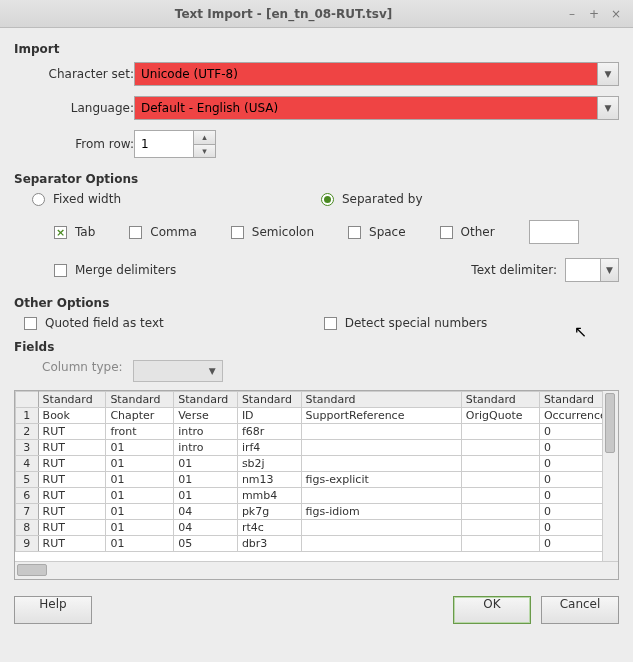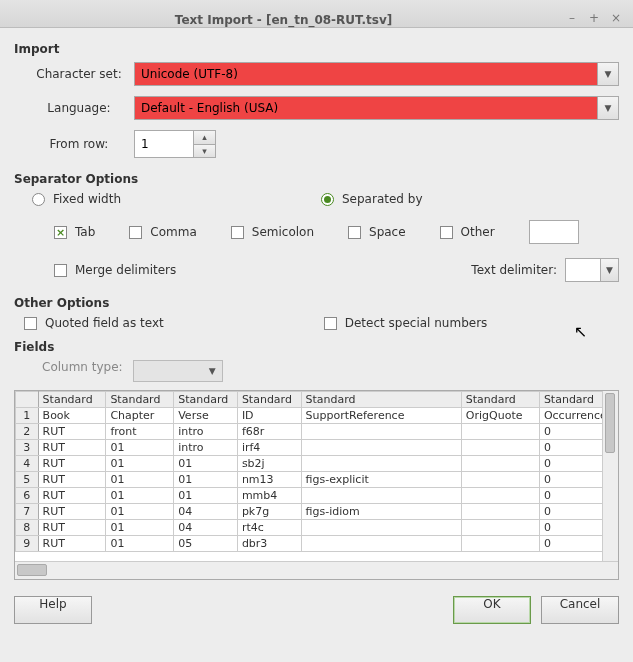--- a/index.html
+++ b/index.html
@@ -1,23 +1,23 @@
 <!DOCTYPE html>
 <html><head>
 <meta charset="utf-8">
 <style>
   * { box-sizing: border-box; font-family: "DejaVu Sans", "Liberation Sans", Arial, sans-serif; font-size: 12px; }
   body { margin: 0; background: #dedede; width: 633px; height: 662px; overflow: hidden; color: #333; }
-  .titlebar { height: 28px; background: linear-gradient(#e4e4e4,#d6d6d6); display: flex; align-items: flex-end; padding: 0 8px; border-bottom: 1px solid #bcbcbc; }
+  .titlebar { height: 28px; background: linear-gradient(#e4e4e4,#d6d6d6); display: flex; align-items: center; padding: 0 8px; border-bottom: 1px solid #bcbcbc; }
   .titlebar .title { flex: 1; text-align: center; font-weight: bold; color: #555; }
   .titlebar .wbtn { width: 18px; height: 18px; margin-left: 4px; color: #777; display:flex; align-items:center; justify-content:center; cursor:default;}
   .content { padding: 10px 14px 20px 14px; background: #ededed; height: calc(662px - 28px); position: relative; }
   .section-title { font-weight: bold; margin: 4px 0 6px 0; color: #333; }
   .form-grid { display: grid; grid-template-columns: 110px 1fr; row-gap: 10px; align-items: center; margin-left: 10px; margin-bottom: 14px;}
-  .form-grid label { text-align: center; }
+  .form-grid label { text-align: right; }
   .combo { display:flex; }
   .combo input { flex:1; height: 24px; border:1px solid #aaa; border-right:none; padding:0 6px; background:#ef4444;}
   .combo .arrow { width: 22px; height:24px; border:1px solid #aaa; background:linear-gradient(#f4f4f4,#e0e0e0); display:flex; align-items:center; justify-content:center;}
   .spin { display:flex; width: 90px;}
   .spin input { width:60px; height:28px; border:1px solid #aaa; padding:0 6px; background:#fff;}
   .spin .arrows { width:22px; display:flex; flex-direction:column;}
   .spin .arrows div { flex:1; border:1px solid #aaa; border-left:none; background:linear-gradient(#f4f4f4,#e0e0e0); display:flex; align-items:center; justify-content:center;}
   .spin .arrows div:first-child{border-bottom:none;}
   .sep-grid { margin-left: 10px; }
   .radio-row { display:flex; gap: 200px; margin-bottom: 14px; margin-left: 8px;}

